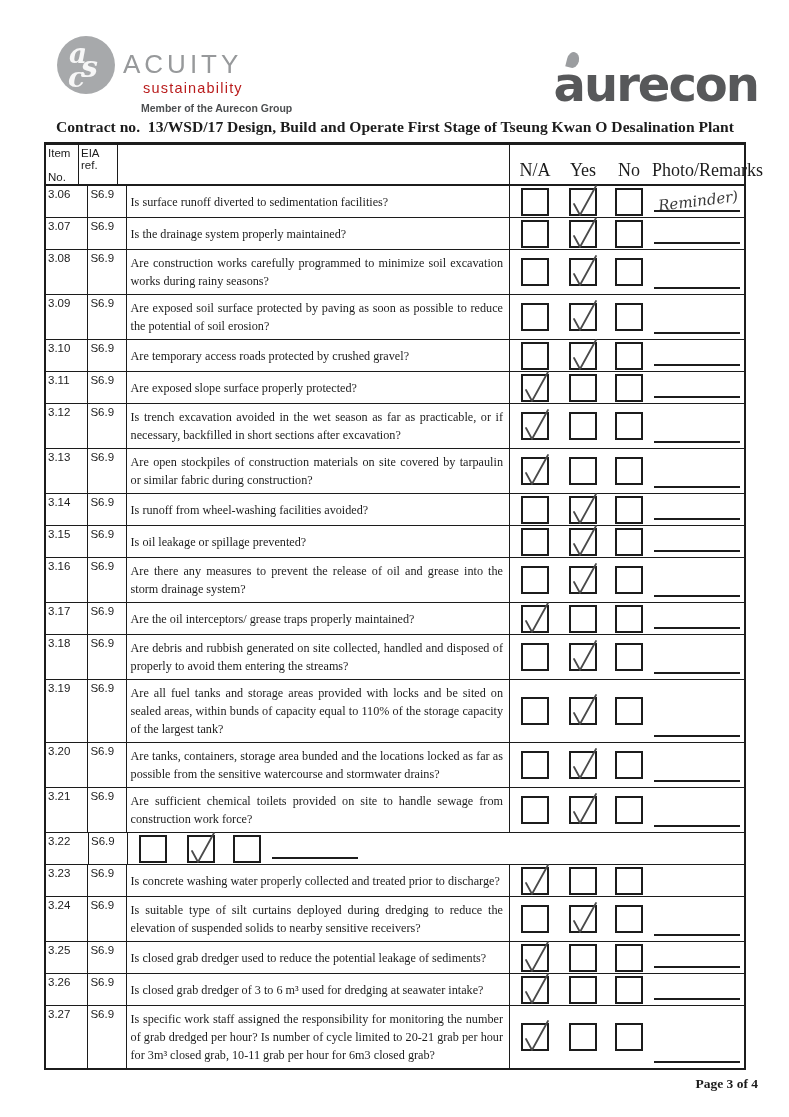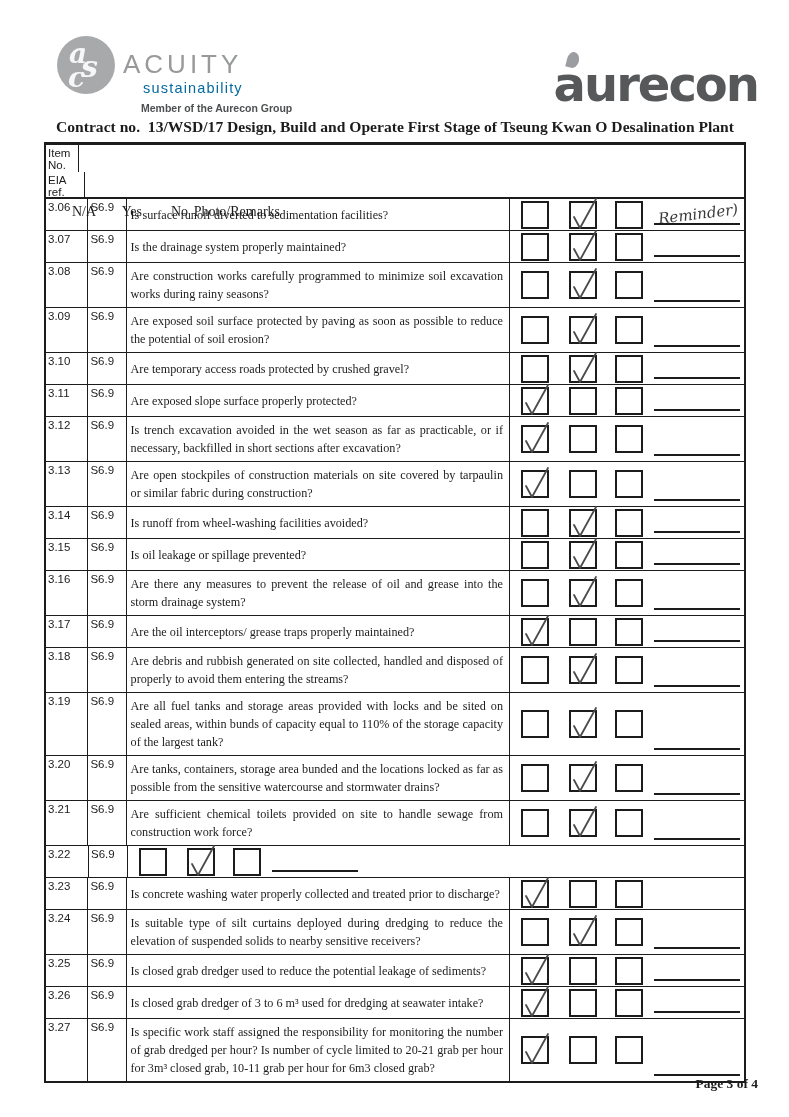--- a/index.html
+++ b/index.html
@@ -11,44 +11,44 @@
   .acuity-circle{position:absolute;left:0;top:0;width:58px;height:58px;border-radius:50%;
         background:#a7a9ab;}
   .acuity-circle span{position:absolute;color:#f7f7f7;font-family:"DejaVu Serif",serif;
         font-style:italic;font-weight:bold;line-height:1;}
   .mono-a{left:12px;top:4px;font-size:28px;}
   .mono-s{left:24px;top:16px;font-size:30px;}
   .mono-c{left:11px;top:28px;font-size:28px;}
   .acuity-name{position:absolute;left:66px;top:13px;font-family:"Liberation Sans",sans-serif;
         font-size:26px;letter-spacing:4px;color:#97999b;font-weight:500;}
   .acuity-tag{position:absolute;left:86px;top:44px;font-family:"Liberation Sans",sans-serif;
-        font-size:14.5px;letter-spacing:1.2px;color:#0369a1;}
+        font-size:14.5px;letter-spacing:1.2px;color:#b91c1c;}
   .acuity-member{position:absolute;left:38px;top:66px;font-family:"Liberation Sans",sans-serif;
         font-size:10.5px;font-weight:bold;color:#4d4f51;margin-left:46px;}
   .aurecon{position:absolute;right:31px;top:40px;font-family:"DejaVu Sans",sans-serif;
         font-weight:bold;font-size:48px;line-height:1;color:#57585a;letter-spacing:-2px;margin-top:20px;}
   .aurecon-leaf{position:absolute;left:13px;top:-8px;width:12px;height:16px;background:#9b9da0;
         border-radius:60% 60% 60% 0;transform:rotate(14deg);}
 
   
   .doc-title{position:absolute;left:44px;top:118px;width:702px;text-align:center;
         font-weight:bold;font-size:15.6px;white-space:pre-wrap;}
 
   
   .checklist{position:absolute;left:44px;top:142px;width:702px;
         border:2px solid #1c1c1c;border-top:3px solid #1c1c1c;box-sizing:border-box;}
-  .thead{display:flex;border-bottom:2px solid #1c1c1c;height:54px;box-sizing:border-box;flex-direction:column;}
+  .thead{display:flex;border-bottom:2px solid #1c1c1c;height:41px;box-sizing:border-box;}
   .th-item{width:33px;box-sizing:border-box;border-right:1.4px solid #1c1c1c;
         font-family:"Liberation Sans",sans-serif;font-size:11.5px;padding:2px 1px 1px 2px;
         display:flex;flex-direction:column;justify-content:space-between;}
   .th-eia{width:39px;box-sizing:border-box;border-right:1.4px solid #1c1c1c;
         font-family:"Liberation Sans",sans-serif;font-size:11.5px;padding:2px 0 0 2px;}
   .th-q{width:392px;box-sizing:border-box;border-right:1.6px solid #1c1c1c;}
   .th-checks{width:234px;box-sizing:border-box;display:grid;grid-template-columns:50px 46px 46px 92px;
-        font-size:14px;padding-top:6px;text-align:right;align-items:start;}
+        font-size:18px;padding-top:15px;text-align:center;align-items:start;}
 
   .row{display:flex;border-bottom:1.6px solid #1c1c1c;min-height:32px;box-sizing:border-box;}
   .row:last-child{border-bottom:none;}
   .c-item{width:43px;box-sizing:border-box;border-right:1.4px solid #1c1c1c;
         font-family:"Liberation Sans",sans-serif;font-size:11.5px;padding:2px 12px 0 2px;}
   .c-eia{width:39px;box-sizing:border-box;border-right:1.4px solid #1c1c1c;
         font-family:"Liberation Sans",sans-serif;font-size:11.5px;padding:2px 0 0 2px;}
   .c-q{width:392px;box-sizing:border-box;border-right:1.6px solid #1c1c1c;
         font-size:12.2px;line-height:18px;text-align:justify;
         padding:4px 6px 4px 4px;display:flex;align-items:center;}

